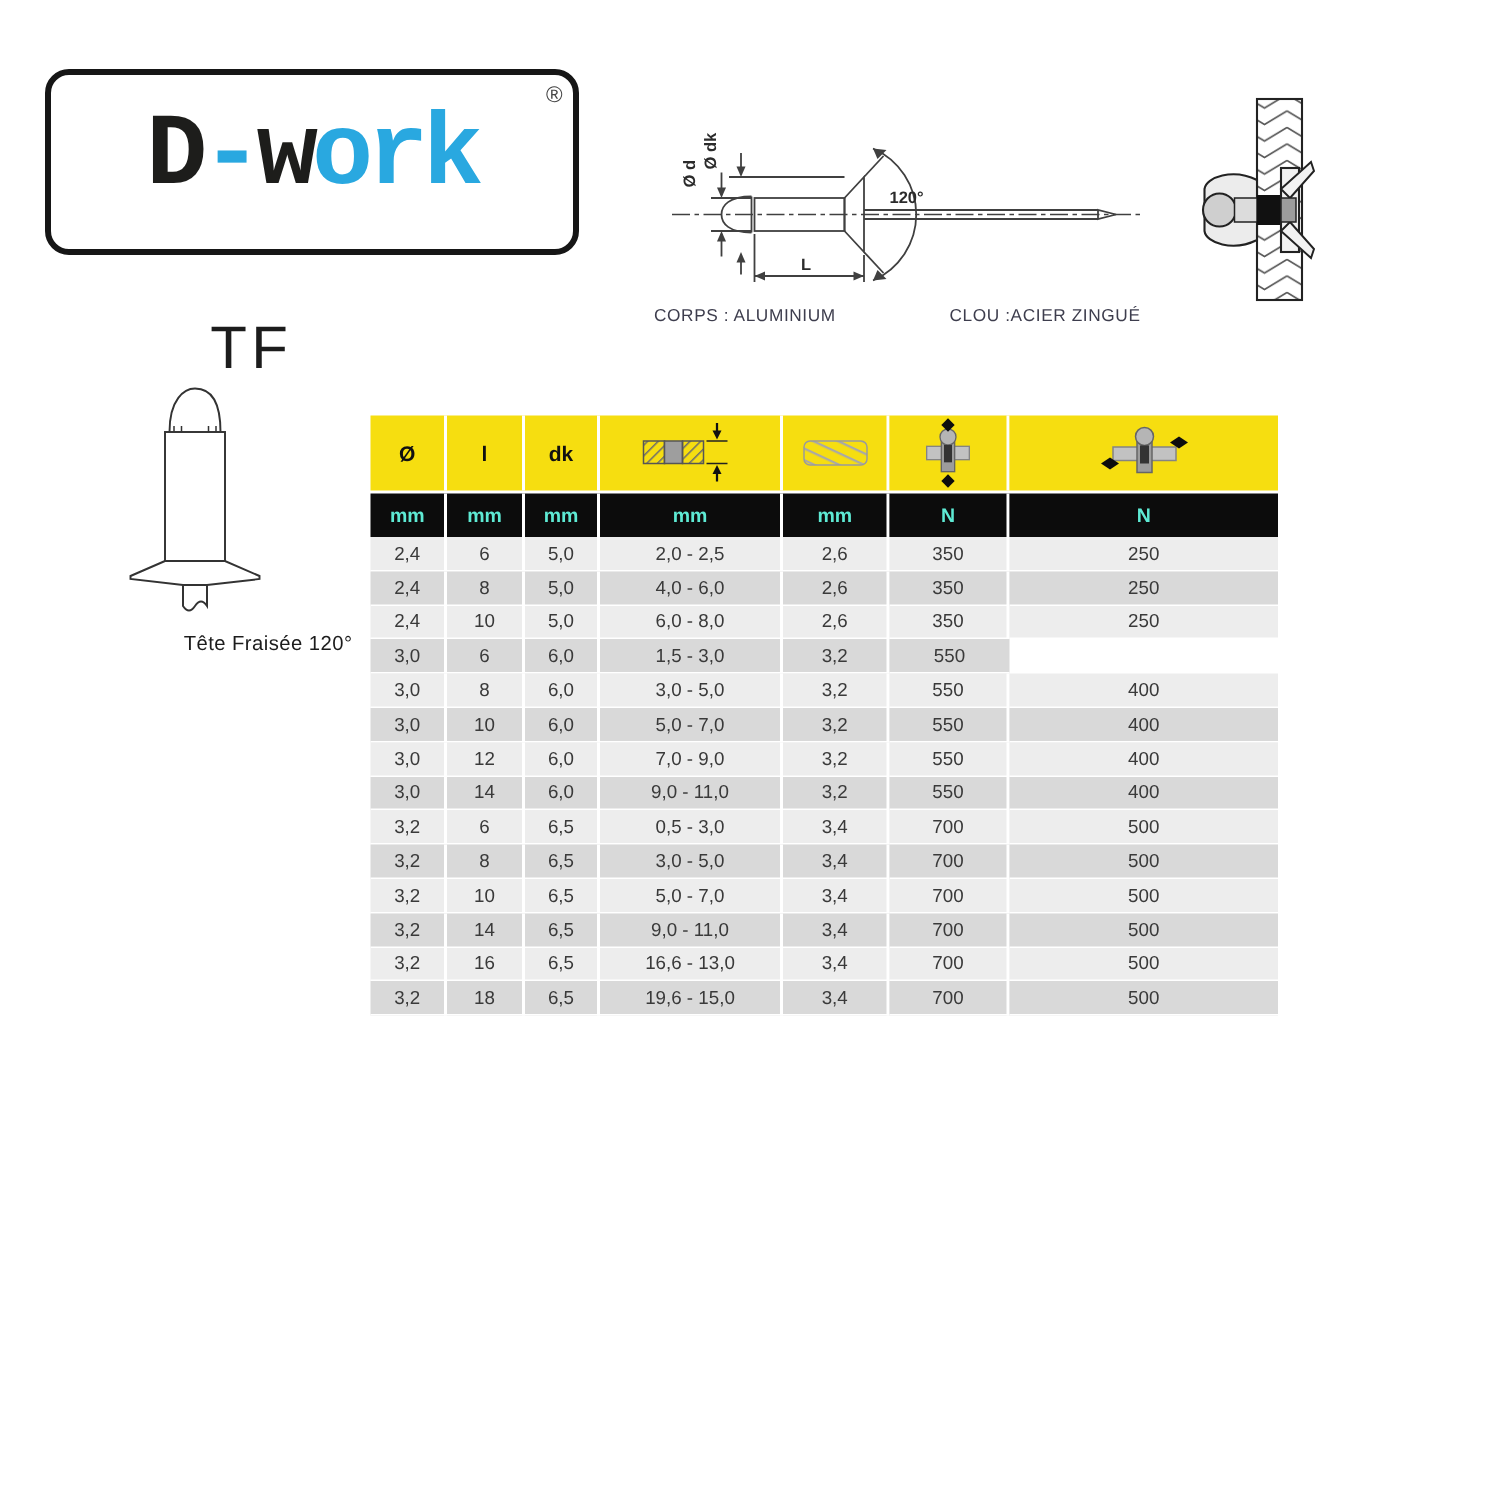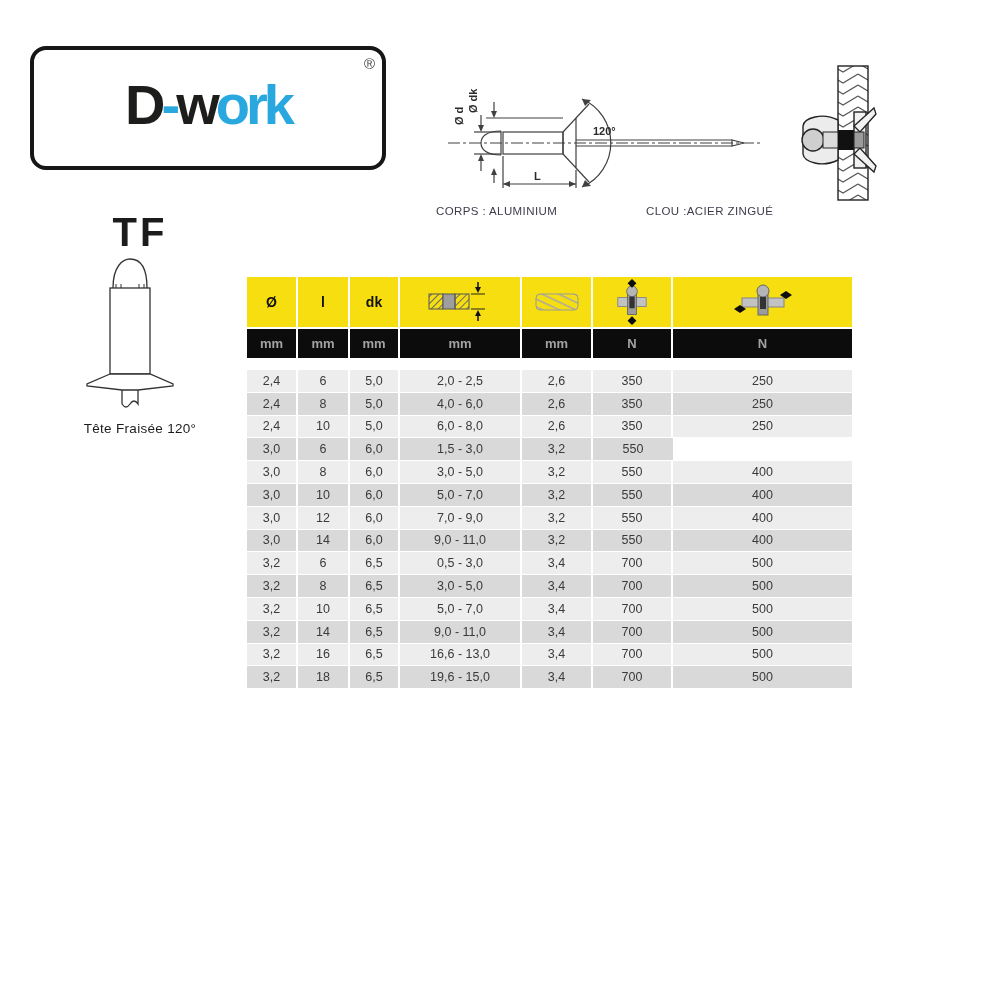--- a/index.html
+++ b/index.html
@@ -8,48 +8,48 @@
     --material-text:#3d3d4d;
   }
   *{box-sizing:border-box;margin:0;padding:0}
   html,body{background:#fff}
   body{font-family:"Liberation Sans",sans-serif;width:1005px;height:1005px;position:relative;overflow:hidden}
   .page{position:absolute;inset:0;background:#fff}
 
   
   .logo-box{position:absolute;left:30px;top:46px;width:356px;height:124px;border:4px solid #161616;
     border-radius:16px;background:#fff;display:flex;align-items:center;justify-content:center}
-  .logo-text{font-family:Liberation Sans, sans-serif;font-weight:bold;font-size:56px;
+  .logo-text{font-family:Liberation Mono, monospace;font-weight:bold;font-size:68px;
     letter-spacing:-4px;line-height:1;transform:translateY(-3px)}
   .lg-black{color:var(--logo-black)} .lg-blue{color:var(--logo-blue)}
   .logo-reg{position:absolute;top:5px;right:7px;font-size:15px;color:#444;font-weight:normal;letter-spacing:0}
 
   
   .tech-svg{position:absolute;left:430px;top:55px}
   .wall-svg{position:absolute;left:798px;top:62px}
   .materials{position:absolute;left:0;top:205px;width:1005px;font-size:11.5px;color:var(--material-text);letter-spacing:.4px}
   .mat-body{position:absolute;left:436px;top:0}
-  .mat-nail{position:absolute;left:646px;top:0}
+  .mat-nail{position:absolute;left:633px;top:0}
 
   
-  .tf-title{position:absolute;left:85px;top:210px;width:110px;text-align:center;font-size:40px;
-    font-weight:700;color:#1c1c1c;letter-spacing:3px;line-height:1.1}
+  .tf-title{position:absolute;left:85px;top:210px;width:110px;text-align:right;font-size:40px;
+    font-weight:400;color:#1c1c1c;letter-spacing:3px;line-height:1.1}
   .tf-svg{position:absolute;left:85px;top:254px}
-  .tf-caption{position:absolute;left:45px;top:421px;width:190px;text-align:center;font-size:13.5px;color:#1c1c1c;letter-spacing:.3px}
+  .tf-caption{position:absolute;left:45px;top:421px;width:190px;text-align:right;font-size:13.5px;color:#1c1c1c;letter-spacing:.3px}
 
   
   .spec-table{position:absolute;left:247px;top:277px;width:605px}
   .t-row,.t-head,.t-units{display:grid;grid-template-columns:51px 52px 50px 122px 71px 80px 179px}
   .t-head{height:50px}
   .t-head .t-cell{background:var(--yellow);display:flex;align-items:center;justify-content:center;
     font-weight:bold;font-size:14px;color:#111}
   .t-units{height:29px;margin-top:2px}
-  .t-units .t-cell{background:var(--header-black);color:#a3a3a3;display:flex;align-items:center;justify-content:center;
+  .t-units .t-cell{background:var(--header-black);color:#5eead4;display:flex;align-items:center;justify-content:center;
     font-weight:bold;font-size:13px}
-  .t-body{margin-top:12px}
+  .t-body{margin-top:0}
   .t-row{height:22.8px}
   .t-row .t-cell{display:flex;align-items:center;justify-content:center;font-size:12.5px;color:var(--table-text)}
   .t-row.light .t-cell{background:var(--row-light)}
   .t-row.dark .t-cell{background:var(--row-dark)}
   .t-cell{border-right:2px solid #fff}
   .t-cell:last-child{border-right:none}
   .t-row .t-cell{border-bottom:1px solid #fff}
 </style>
 </head>
 <body>

